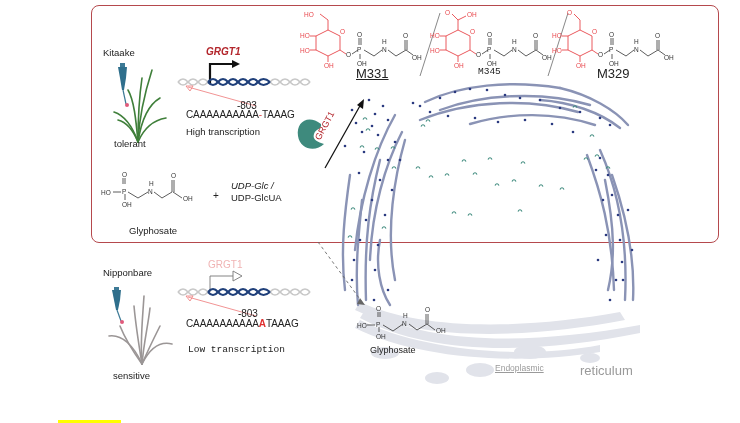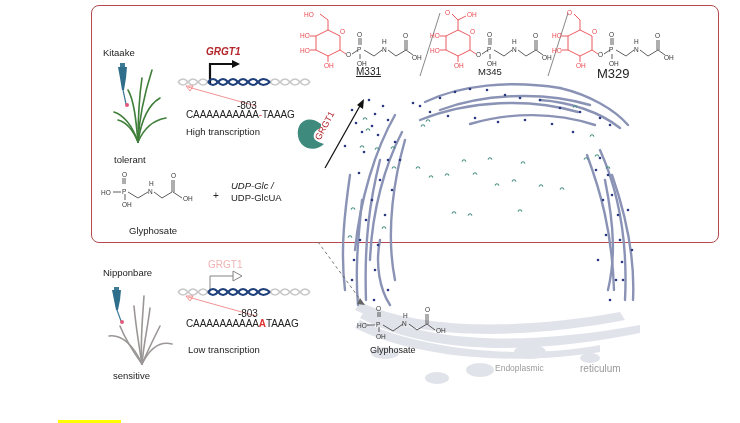--- a/index.html
+++ b/index.html
@@ -34,21 +34,21 @@
   <g fill="none" stroke="#3f7f3a" stroke-width="1.6" stroke-linecap="round">
     <path d="M30 82 C28 60 26 40 20 30"></path>
     <path d="M30 82 C31 60 36 35 44 10"></path>
     <path d="M30 82 C33 62 40 45 52 38"></path>
     <path d="M30 82 C24 65 15 55 6 52"></path>
     <path d="M30 82 C36 68 46 60 58 58"></path>
     <path d="M30 82 C30 62 30 45 34 18"></path>
     <path d="M30 82 C25 70 18 62 10 60"></path>
   </g>
 </svg>
-<div class="lbl" style="left:114px;top:154px;font-size:9.5px;">tolerant</div>
+<div class="lbl" style="left:114px;top:138px;font-size:9.5px;">tolerant</div>
 
 <div class="lbl gene-title" style="left:206px;top:46px;">GRGT1</div>
 <svg class="abs" style="left:176px;top:58px;" width="140" height="50">
 
   <path d="M34 26 L34 6 L58 6" fill="none" stroke="#111" stroke-width="2.2"></path>
   <path d="M56 2 L64 6 L56 10 Z" fill="#111"></path>
 
   <g fill="none" stroke="#c8c8c8" stroke-width="1.6">
     <path d="M2 24 Q7 18 12 24 T22 24 T32 24"></path>
     <path d="M2 24 Q7 30 12 24 T22 24 T32 24"></path>
@@ -338,22 +338,22 @@
       <text x="86" y="44" font-size="6.5" fill="#333">N</text>
       <line x1="92" y1="42" x2="100" y2="48" stroke="#333" stroke-width="0.8"></line>
       <line x1="100" y1="48" x2="110" y2="42" stroke="#333" stroke-width="0.8"></line>
       <line x1="109" y1="42" x2="109" y2="32" stroke="#333" stroke-width="0.8"></line>
       <line x1="111" y1="42" x2="111" y2="32" stroke="#333" stroke-width="0.8"></line>
       <text x="107" y="30" font-size="6.5" fill="#333">O</text>
       <line x1="110" y1="42" x2="117" y2="47" stroke="#333" stroke-width="0.8"></line>
       <text x="116" y="52" font-size="6.5" fill="#333">OH</text>
     </g>
 </svg>
-<div class="lbl" style="left:356px;top:66px;font-size:10px;text-decoration:underline;">M331</div>
-<div class="lbl" style="left:478px;top:66px;font-size:9.5px;">M345</div>
+<div class="lbl" style="left:356px;top:66px;font-size:13px;text-decoration:underline;">M331</div>
+<div class="lbl" style="left:478px;top:66px;font-size:9.5px;font-family:Liberation Mono, monospace;">M345</div>
 <div class="lbl" style="left:597px;top:66px;font-size:13px;">M329</div>
 
 <div class="lbl" style="left:103px;top:267px;font-size:9.5px;">Nipponbare</div>
 <svg class="abs" style="left:104px;top:286px;" width="70" height="80">
   <g>
     <rect x="10" y="1" width="5" height="3" fill="#3d7a96"></rect>
     <path d="M8 4 L17 4 L16 14 L14 24 L12 24 L10 14 Z" fill="#2f6f8c"></path>
     <line x1="13" y1="24" x2="17" y2="35" stroke="#3d7a96" stroke-width="1.2"></line>
   </g>
   <circle cx="18" cy="36" r="2" fill="#e05a7b"></circle>
@@ -381,21 +381,21 @@
   </g>
   <g fill="none" stroke="#1f3f7a" stroke-width="2">
     <path d="M32 24 Q37 18 42 24 T52 24 T62 24 T72 24 T82 24 T94 24"></path>
     <path d="M32 24 Q37 30 42 24 T52 24 T62 24 T72 24 T82 24 T94 24"></path>
   </g>
   <line x1="12" y1="29" x2="80" y2="48" stroke="#e77" stroke-width="0.8"></line>
   <path d="M10 28 L17 28 L14 33 Z" fill="none" stroke="#e77" stroke-width="0.8"></path>
 </svg>
 <div class="lbl seq" style="left:238px;top:308px;">-803</div>
 <div class="lbl seq" style="left:186px;top:318px;"><span>CAAAAAAAAAA</span><span style="color:#e03030;font-weight:bold">A</span><span>TAAAG</span></div>
-<div class="lbl" style="left:188px;top:344px;font-size:9.5px;">Low transcription</div>
+<div class="lbl" style="left:188px;top:344px;font-size:9.5px;font-family:Liberation Mono, monospace;">Low transcription</div>
 
 <svg class="abs" style="left:355px;top:306px;" width="110" height="40">
   <g stroke="#333" stroke-width="0.8" fill="none">
     <line x1="23" y1="6" x2="23" y2="11"></line>
       <line x1="25" y1="6" x2="25" y2="11"></line>
     <line x1="12" y1="19" x2="20" y2="19"></line>
     <line x1="24" y1="21" x2="24" y2="26"></line>
     <line x1="28" y1="19" x2="38" y2="25"></line>
     <line x1="38" y1="25" x2="48" y2="18"></line>
     <line x1="54" y1="18" x2="62" y2="24"></line>
@@ -409,16 +409,16 @@
     <text x="21" y="21">P</text>
     <text x="2" y="22">HO</text>
     <text x="21" y="33">OH</text>
     <text x="48" y="12">H</text>
     <text x="47" y="20">N</text>
     <text x="70" y="6">O</text>
     <text x="81" y="27">OH</text>
   </g>
 </svg>
 <div class="lbl" style="left:370px;top:345px;font-size:9px;">Glyphosate</div>
-<div class="lbl" style="left:495px;top:363px;font-size:8.5px;color:#9a9a9a;">Endoplasmic</div>
-<div class="lbl" style="left:564px;top:363px;font-size:10px;color:#9a9a9a;padding-left:16px;">reticulum</div>
+<div class="lbl" style="left:495px;top:363px;font-size:8.5px;color:#9a9a9a;text-decoration:underline;">Endoplasmic</div>
+<div class="lbl" style="left:564px;top:363px;font-size:13px;color:#9a9a9a;padding-left:16px;">reticulum</div>
 
 <div class="sel-bar"></div>
 
 </body></html>

